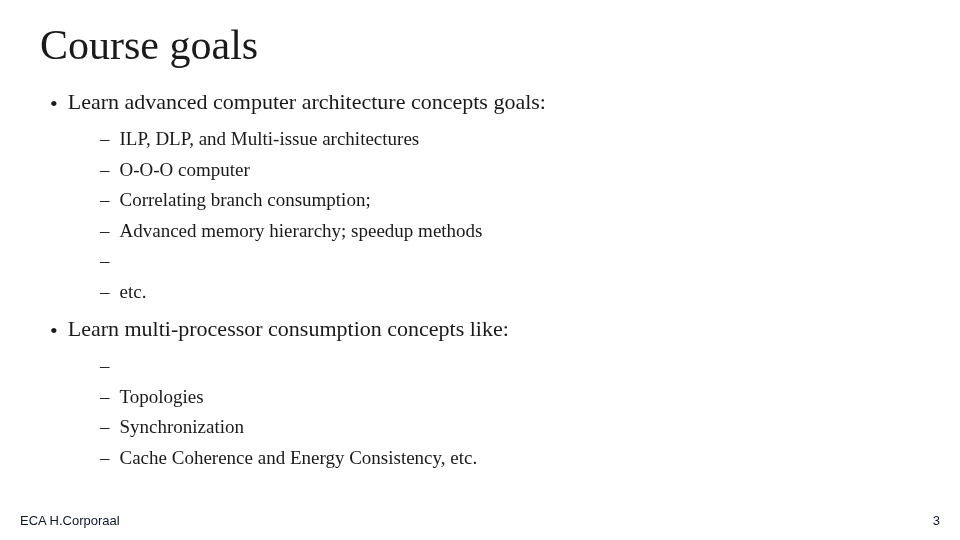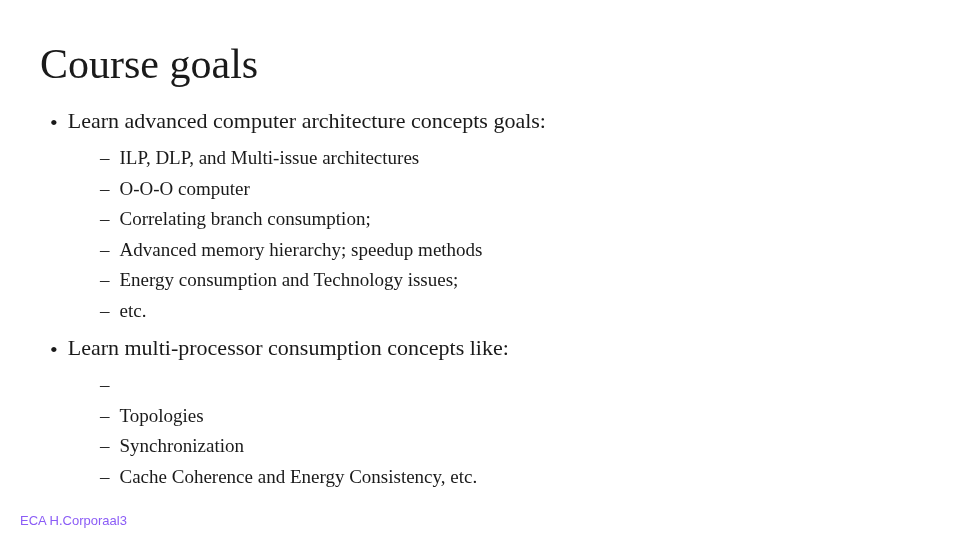--- a/index.html
+++ b/index.html
@@ -14,21 +14,21 @@
       background: #ffffff;
       font-family: 'Georgia', 'Times New Roman', serif;
       color: #1a1a1a;
       overflow: hidden;
       position: relative;
     }
 
     .slide {
       width: 960px;
       height: 540px;
-      padding: 40px 40px 30px 40px;
+      padding: 21px 40px 30px 40px;
       position: relative;
     }
 
     .title {
       font-size: 42px;
       font-weight: normal;
       color: #1a1a1a;
       margin-bottom: 20px;
       font-family: 'Georgia', serif;
     }
@@ -69,22 +69,23 @@
       flex-shrink: 0;
       font-size: 19px;
     }
 
     .footer {
       position: absolute;
       bottom: 12px;
       left: 20px;
       right: 20px;
       display: flex;
+      justify-content: space-between;
       font-size: 13px;
-      color: #8b5cf6;
+      color: #0f172a;
       font-family: Arial, sans-serif;
     }
   </style>
 </head>
 <body>
 
 <div class="slide">
 
   <h1 class="title">Course goals</h1>
 
@@ -105,21 +106,20 @@
       <div class="sub-bullet">
         <span class="dash">–</span>
         <span>Correlating branch consumption;</span>
       </div>
       <div class="sub-bullet">
         <span class="dash">–</span>
         <span>Advanced memory hierarchy; speedup methods</span>
       </div>
       <div class="sub-bullet">
         <span class="dash">–</span>
-        <span>Energy consumption and Technology issues;</span>
       </div>
       <div class="sub-bullet">
         <span class="dash">–</span>
         <span>etc.</span>
       </div>
     </div>
   </div>
 
   <div class="bullet-section">
     <div class="main-bullet">

